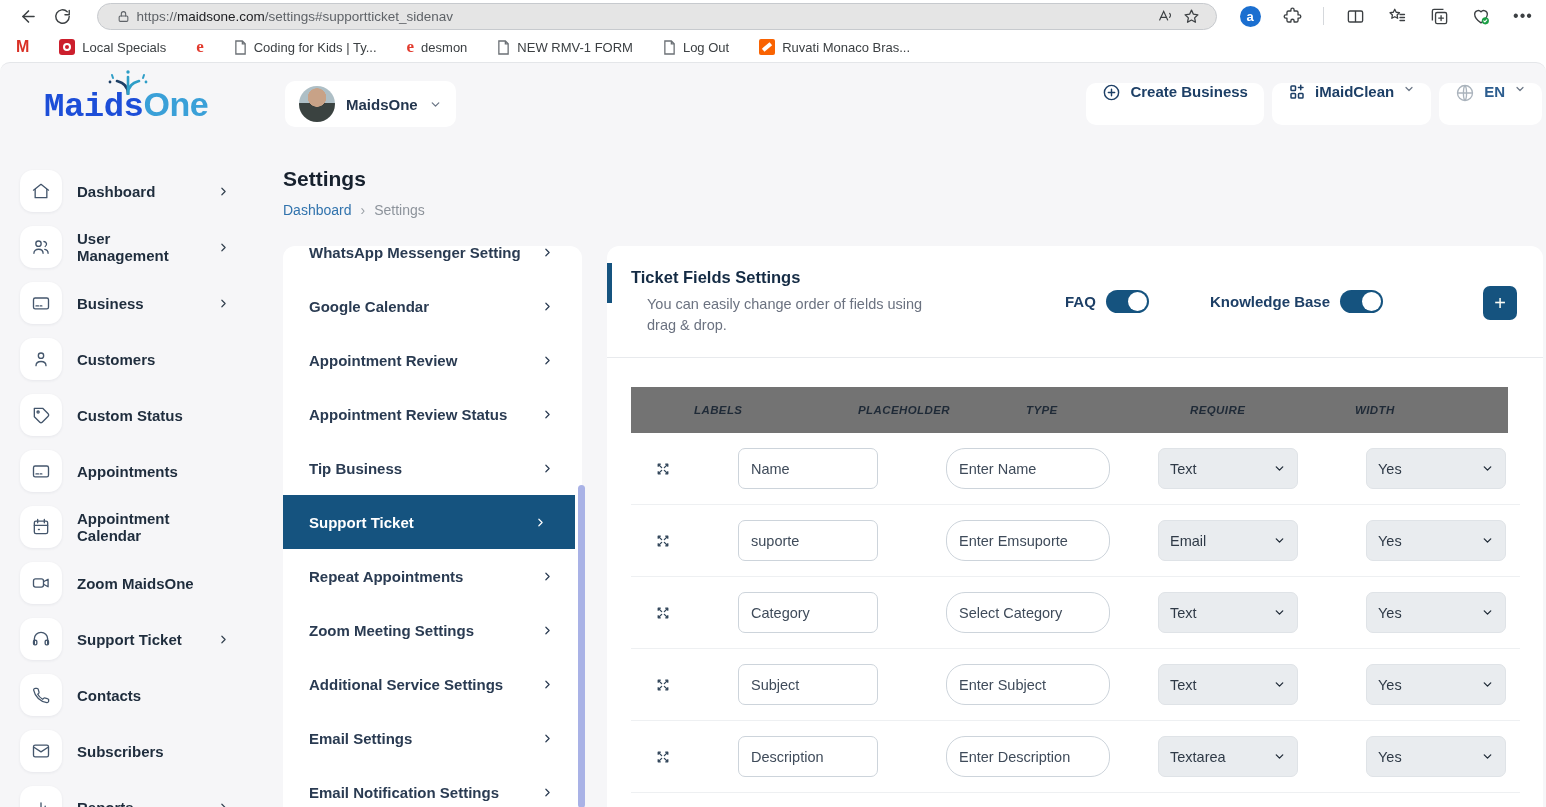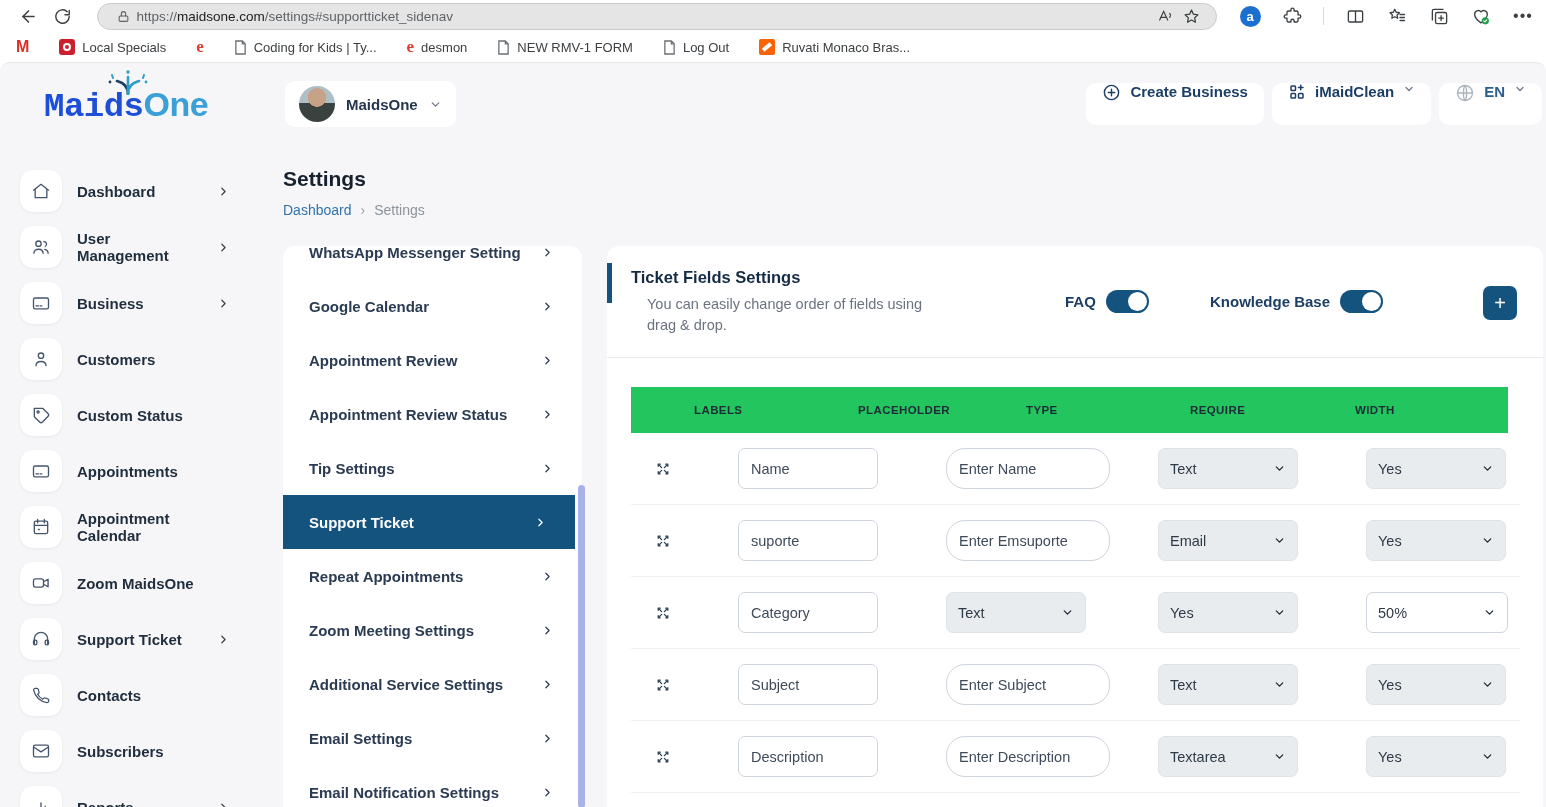--- a/index.html
+++ b/index.html
@@ -76,21 +76,21 @@
   .panel-sub { position:absolute; left:40px; top:48px; width:300px; font-size:14.5px; color:#6b7280; line-height:1.45; }
   .toggle-group { position:absolute; top:44px; display:flex; align-items:center; gap:10px; }
   .tg-faq { left:458px; }
   .tg-kb { left:603px; }
   .toggle-label { font-size:15px; font-weight:700; color:#1d3f66; }
   .toggle { width:43px; height:23px; border-radius:12px; background:#15537f; position:relative; }
   .toggle .knob { position:absolute; right:2px; top:2px; width:19px; height:19px; border-radius:50%; background:#fff; }
   .add-btn { position:absolute; right:26px; top:40px; width:34px; height:34px; background:#15537f; color:#fcfcf4; border-radius:7px; font-size:20px; display:flex; align-items:center; justify-content:center; }
 
   .field-table { position:absolute; left:24px; top:141px; }
-  .thead { display:grid; grid-template-columns:63px 164px 168px 164px 165px 153px; width:877px; height:46px; background:#22c55e; align-items:center; }
+  .thead { display:grid; grid-template-columns:63px 164px 168px 164px 165px 153px; width:877px; height:46px; background:#737373; align-items:center;font-style:italic; }
   .th { font-size:11.5px; font-weight:700; color:#1f2a37; letter-spacing:.4px; }
   .trow { display:grid; grid-template-columns:63px 164px 168px 164px 165px 153px; width:889px; height:72px; align-items:center; border-bottom:1px solid #eef0f2;gap:44px; }
   .drag { padding-left:24px; display:flex; color:#32465a; }
   .tinput { width:140px; height:41px; border:1px solid #cdd4db; border-radius:7px; padding:0 12px; font-size:14.5px; color:#3f4b5a; background:#fff; font-family:inherit; outline:none; }
   .tinput.ph { width:164px;border-radius:19px; }
   .tselect { width:140px; height:41px; background:#e9ecef; border:1px solid #dfe3e7; border-radius:7px; display:flex; align-items:center; justify-content:space-between; padding:0 11px; font-size:14.5px; color:#2f3a47; }
   .tselect.white { background:#fff; border-color:#cdd4db; width:142px; }
   .sel-chev { display:flex; color:#1f2a37; }
 </style>
 </head>
@@ -444,21 +444,21 @@
         </div>
       <div class="nav-item">
           <span>Appointment Review Status</span>
           <span class="nchev">
             <svg width="13" height="13" viewBox="0 0 24 24" fill="none" stroke="currentColor" stroke-width="2.2" stroke-linecap="round" stroke-linejoin="round">
               <path d="M9 6l6 6-6 6"></path>
             </svg>
           </span>
         </div>
       <div class="nav-item">
-          <span>Tip Settings</span>
+          <span>Tip Business</span>
           <span class="nchev">
             <svg width="13" height="13" viewBox="0 0 24 24" fill="none" stroke="currentColor" stroke-width="2.2" stroke-linecap="round" stroke-linejoin="round">
               <path d="M9 6l6 6-6 6"></path>
             </svg>
           </span>
         </div>
       <div class="nav-item active">
           <span>Support Ticket</span>
           <span class="nchev">
             <svg width="13" height="13" viewBox="0 0 24 24" fill="none" stroke="currentColor" stroke-width="2.2" stroke-linecap="round" stroke-linejoin="round">
@@ -629,20 +629,21 @@
       <div class="trow">
         <span class="drag">
             <svg width="16" height="16" viewBox="0 0 24 24" fill="none" stroke="currentColor" stroke-width="1.9" stroke-linecap="round" stroke-linejoin="round">
               <path d="M10 10L4.8 4.8M8 4.8H4.8V8"></path>
               <path d="M14 10l5.2-5.2M16 4.8h3.2V8"></path>
               <path d="M14 14l5.2 5.2M19.2 16v3.2H16"></path>
               <path d="M10 14l-5.2 5.2M4.8 16v3.2H8"></path>
             </svg>
           </span>
         <span><input class="tinput" value="Category" style=""></span>
+        <span><input class="tinput ph" value="Select Category" style=""></span>
         <span>
             <span class="tselect">
               <span>Text</span>
               <span class="sel-chev">
                 <svg width="13" height="13" viewBox="0 0 24 24" fill="none" stroke="currentColor" stroke-width="2.4" stroke-linecap="round" stroke-linejoin="round">
                   <path d="M6 9l6 6 6-6"></path>
                 </svg>
               </span>
             </span>
           </span>

